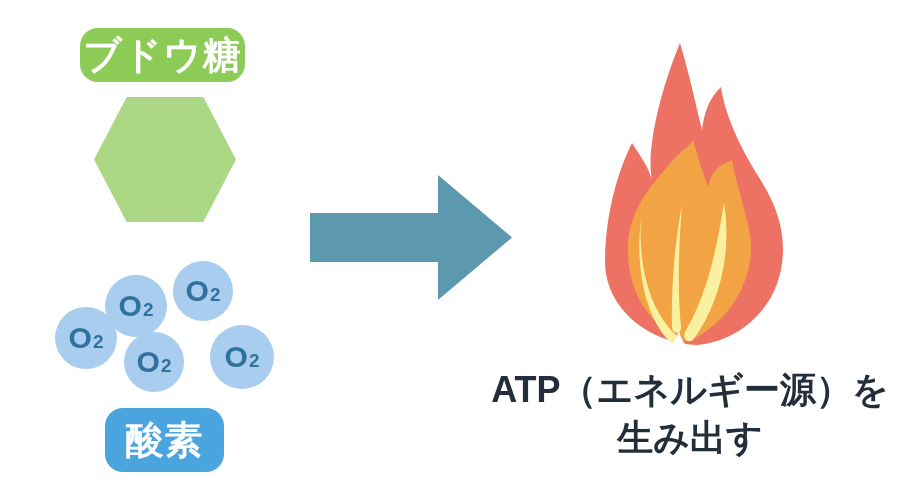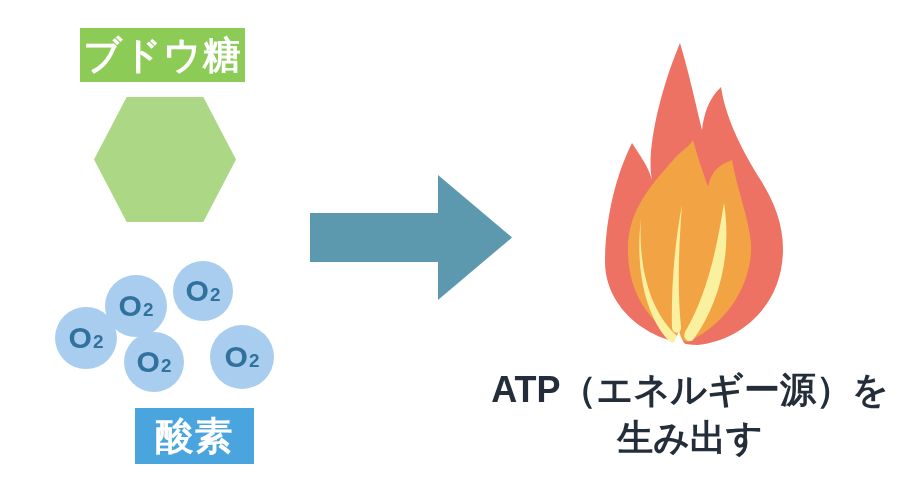--- a/index.html
+++ b/index.html
@@ -3,25 +3,25 @@
 <meta charset="utf-8">
 <style>
   html,body { margin:0; padding:0; background:#ffffff; }
   .canvas {
     position:relative; width:900px; height:490px; background:#ffffff;
     overflow:hidden;
     font-family:"Liberation Sans","DejaVu Sans",sans-serif;
   }
   .pill {
     position:absolute; display:flex; align-items:center; justify-content:center;
-    color:#ffffff; font-weight:700; border-radius:0; letter-spacing:1px;
+    color:#ffffff; font-weight:700; border-radius:18px; letter-spacing:1px;
     font-size:38px; line-height:1;
   }
   #glucose-label { left:80px;  top:28px;  width:165px; height:54px; background:#8BCB56; }
-  #oxygen-label  { left:105px; top:408px; width:119px; height:56px; background:#4AA5DE;margin-left:30px; }
+  #oxygen-label  { left:105px; top:408px; width:119px; height:64px; background:#4AA5DE; }
 
   .hexagon {
     position:absolute; left:94px; top:97px; width:142px; height:125px;
     background:#ACD886;
     clip-path:polygon(0% 50%, 23% 0%, 77% 0%, 100% 50%, 77% 100%, 23% 100%);
   }
 
   .o2 {
     position:absolute; border-radius:50%; background:#A8CDEF; color:#31719E;
     display:flex; align-items:center; justify-content:center;

